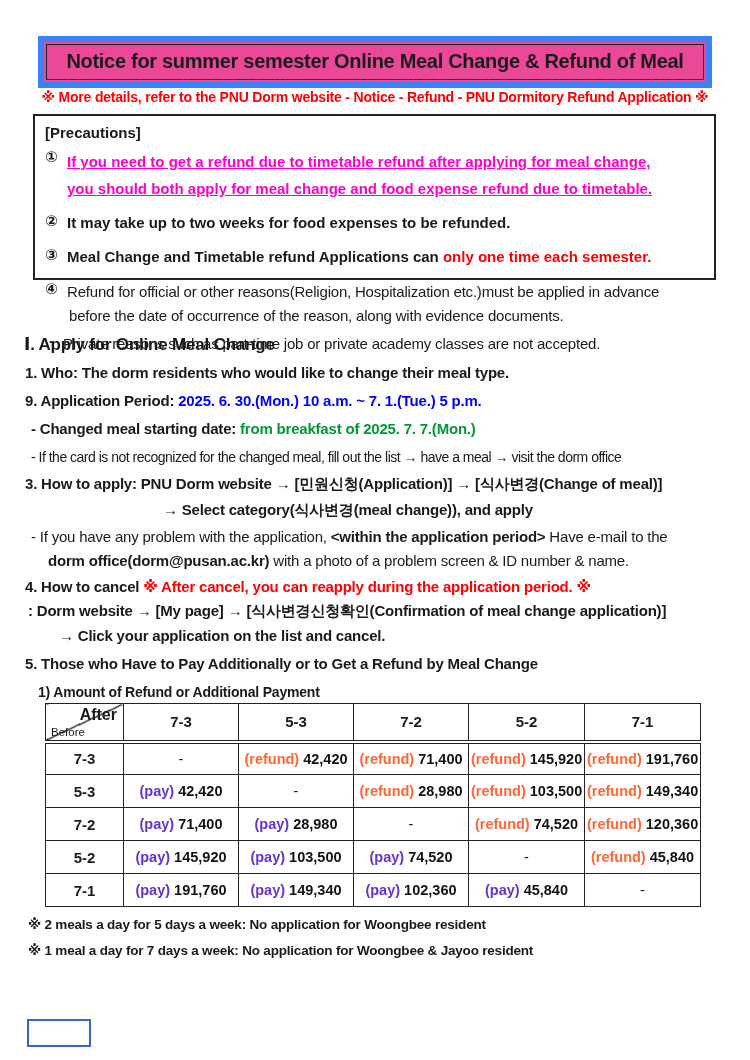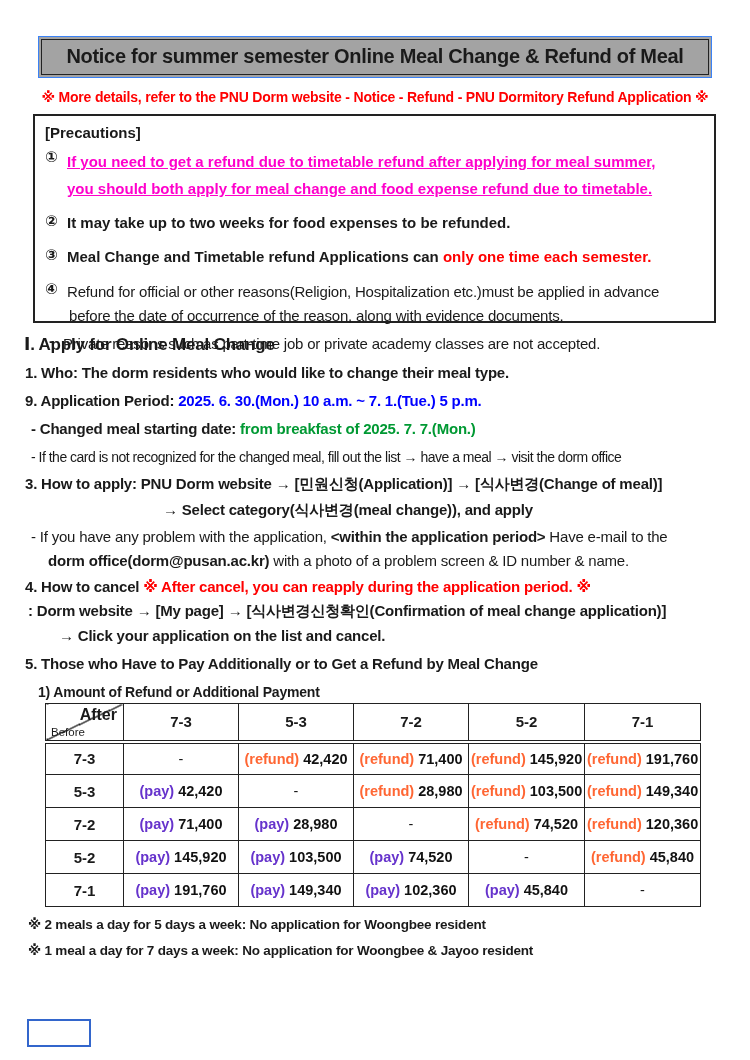--- a/index.html
+++ b/index.html
@@ -8,27 +8,27 @@
     --ink:#1a1a1a;
   }
   * { margin:0; padding:0; box-sizing:border-box; }
   html,body { background:#fff; }
   .page {
     position:relative; width:750px; height:1060px; background:#fff;
     font-family:"Liberation Sans","DejaVu Sans",sans-serif; color:var(--ink);
     overflow:hidden;
   }
   
-  .title-box { position:absolute; left:38px; top:36px; width:674px; border:1px solid #3b82f6; padding:2px; background:#a3a3a3; }
+  .title-box { position:absolute; left:38px; top:36px; width:674px; border:6px solid #3b82f6; padding:2px; background:#ec4899; }
   .title-inner { border:1px solid #222; padding:5px 6px 6px; text-align:center; }
   .title-text { font-size:20px; font-weight:bold; letter-spacing:-0.3px; white-space:nowrap; }
   .red-note { position:absolute; top:89px; left:0; width:100%; text-align:center; color:var(--red); font-size:14px; font-weight:bold; letter-spacing:-0.2px; }
 
   
-  .prec-box { position:absolute; left:33px; top:114px; width:683px; height:209px; border:2px solid #222; padding:8px 10px; font-size:15px; }
+  .prec-box { position:absolute; left:33px; top:114px; width:683px; height:166px; border:2px solid #222; padding:8px 10px; font-size:15px; }
   .prec-header { font-weight:bold; }
   .prec-row { display:flex; align-items:flex-start; margin-top:7px; }
   .prec-num { flex:0 0 22px; font-weight:bold; color:var(--ink); }
   .m-line { line-height:27px; }
   .m-line .u { color:var(--magenta); font-weight:bold; text-decoration:underline; }
   .prec-bold { font-weight:bold; line-height:22px; }
   .prec-red { color:var(--red); font-weight:bold; }
   .prec-normal { line-height:24px; letter-spacing:-0.2px; }
   .mt4 { margin-top:4px; } .mt10 { margin-top:10px; } .mt12 { margin-top:12px; }
   .dash-row { padding-left:4px; }
@@ -74,21 +74,21 @@
     </div>
   </div>
   <div class="red-note">※ More details, refer to the PNU Dorm website - Notice - Refund - PNU Dormitory Refund Application ※</div>
 
   <div class="prec-box">
     <div class="prec-header">[Precautions]</div>
 
     <div class="prec-row">
       <span class="prec-num">①</span>
       <div>
-        <div class="m-line"><span class="u">If you need to get a refund due to timetable refund after applying for meal summer,</span></div>
+        <div class="m-line"><span class="u">If you need to get a refund due to timetable refund after applying for meal change,</span></div>
         <div class="m-line"><span class="u">you should both apply for meal change and food expense refund due to timetable.</span></div>
       </div>
     </div>
 
     <div class="prec-row mt10">
       <span class="prec-num">②</span>
       <div class="prec-bold">It may take up to two weeks for food expenses to be refunded.</div>
     </div>
 
     <div class="prec-row mt12">

